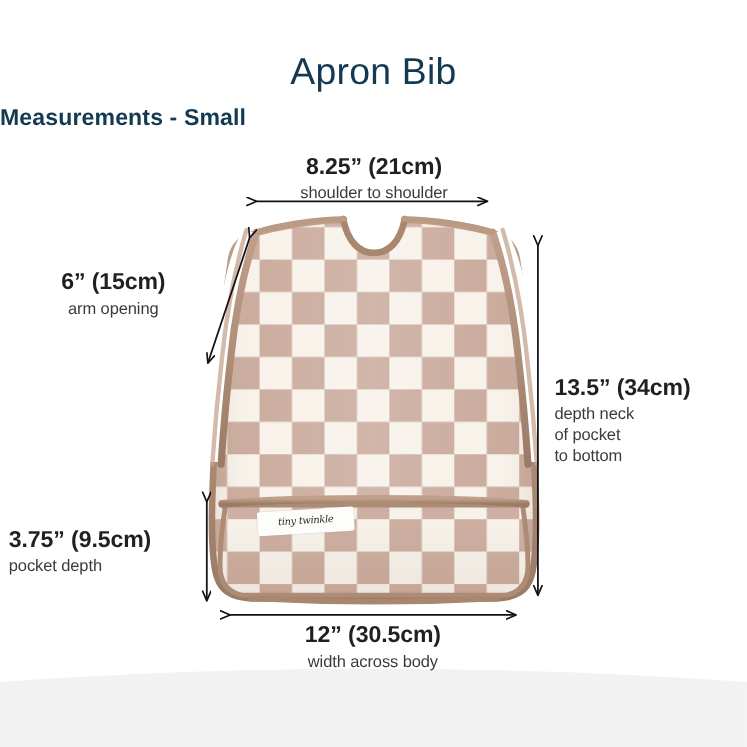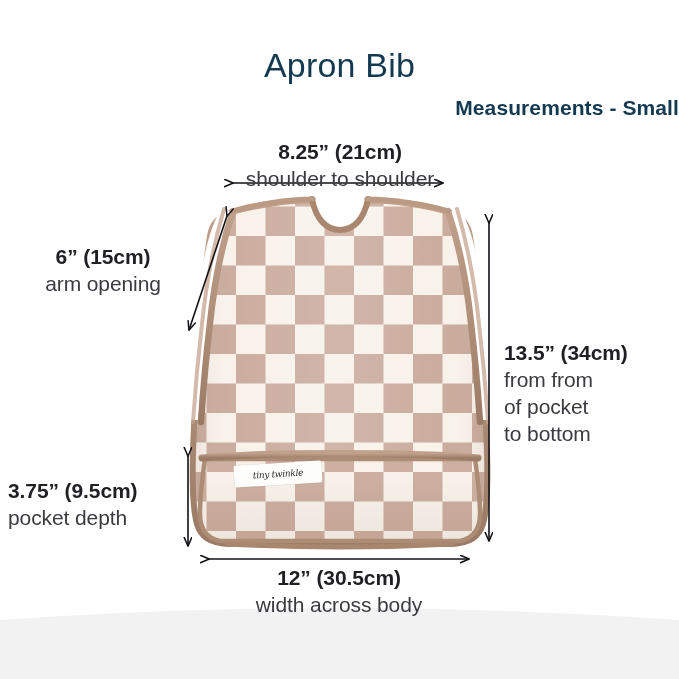--- a/index.html
+++ b/index.html
@@ -30,21 +30,21 @@
     font-weight: normal;
     letter-spacing: 0.2px;
     color: #143a52;
     line-height: 1.05;
   }
   .title-sub {
     position: absolute;
     left: 0;
     top: 96px;
     width: 679px;
-    text-align: right;
+    text-align: left;
     font-size: 21px;
     font-weight: bold;
     letter-spacing: 0.1px;
     color: #143a52;
     line-height: 1.15;
   }
 
   
   .mlabel {
     position: absolute;
@@ -52,21 +52,21 @@
     line-height: 1.28;
   }
   .mlabel .val {
     display: block;
     font-size: 21px;
     font-weight: bold;
     letter-spacing: -0.1px;
   }
   .mlabel .desc {
     display: block;
-    font-size: 21px;
+    font-size: 15px;
     font-weight: normal;
     color: #3a3a40;
     letter-spacing: -0.1px;
   }
 
   #lbl-shoulder {
     left: 180px;
     top: 139px;
     width: 320px;
     text-align: center;
@@ -295,21 +295,21 @@
     <span class="desc">shoulder to shoulder</span>
   </div>
 
   <div class="mlabel" id="lbl-arm">
     <span class="val">6” (15cm)</span>
     <span class="desc">arm opening</span>
   </div>
 
   <div class="mlabel" id="lbl-neck">
     <span class="val">13.5” (34cm)</span>
-    <span class="desc">from from</span>
+    <span class="desc">depth neck</span>
     <span class="desc">of pocket</span>
     <span class="desc">to bottom</span>
   </div>
 
   <div class="mlabel" id="lbl-pocket">
     <span class="val">3.75” (9.5cm)</span>
     <span class="desc">pocket depth</span>
   </div>
 
   <div class="mlabel" id="lbl-width">

